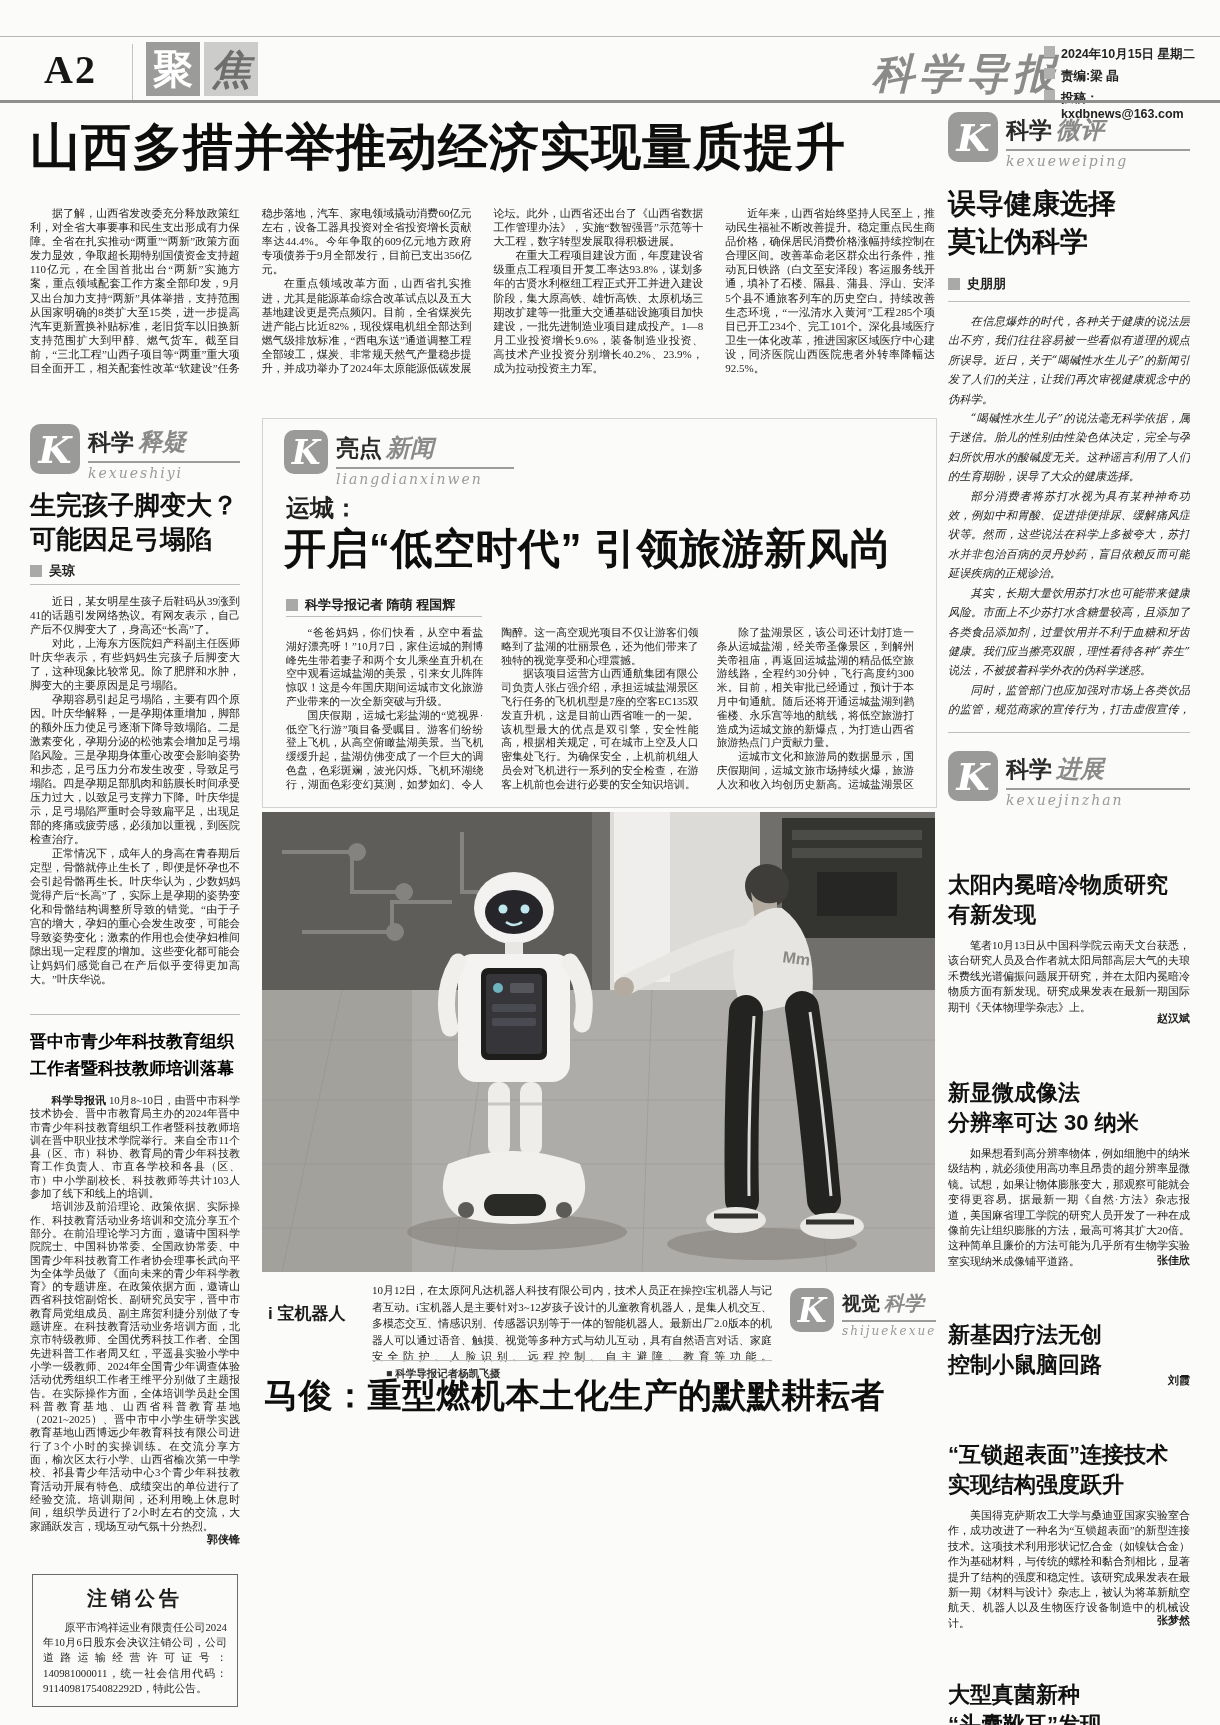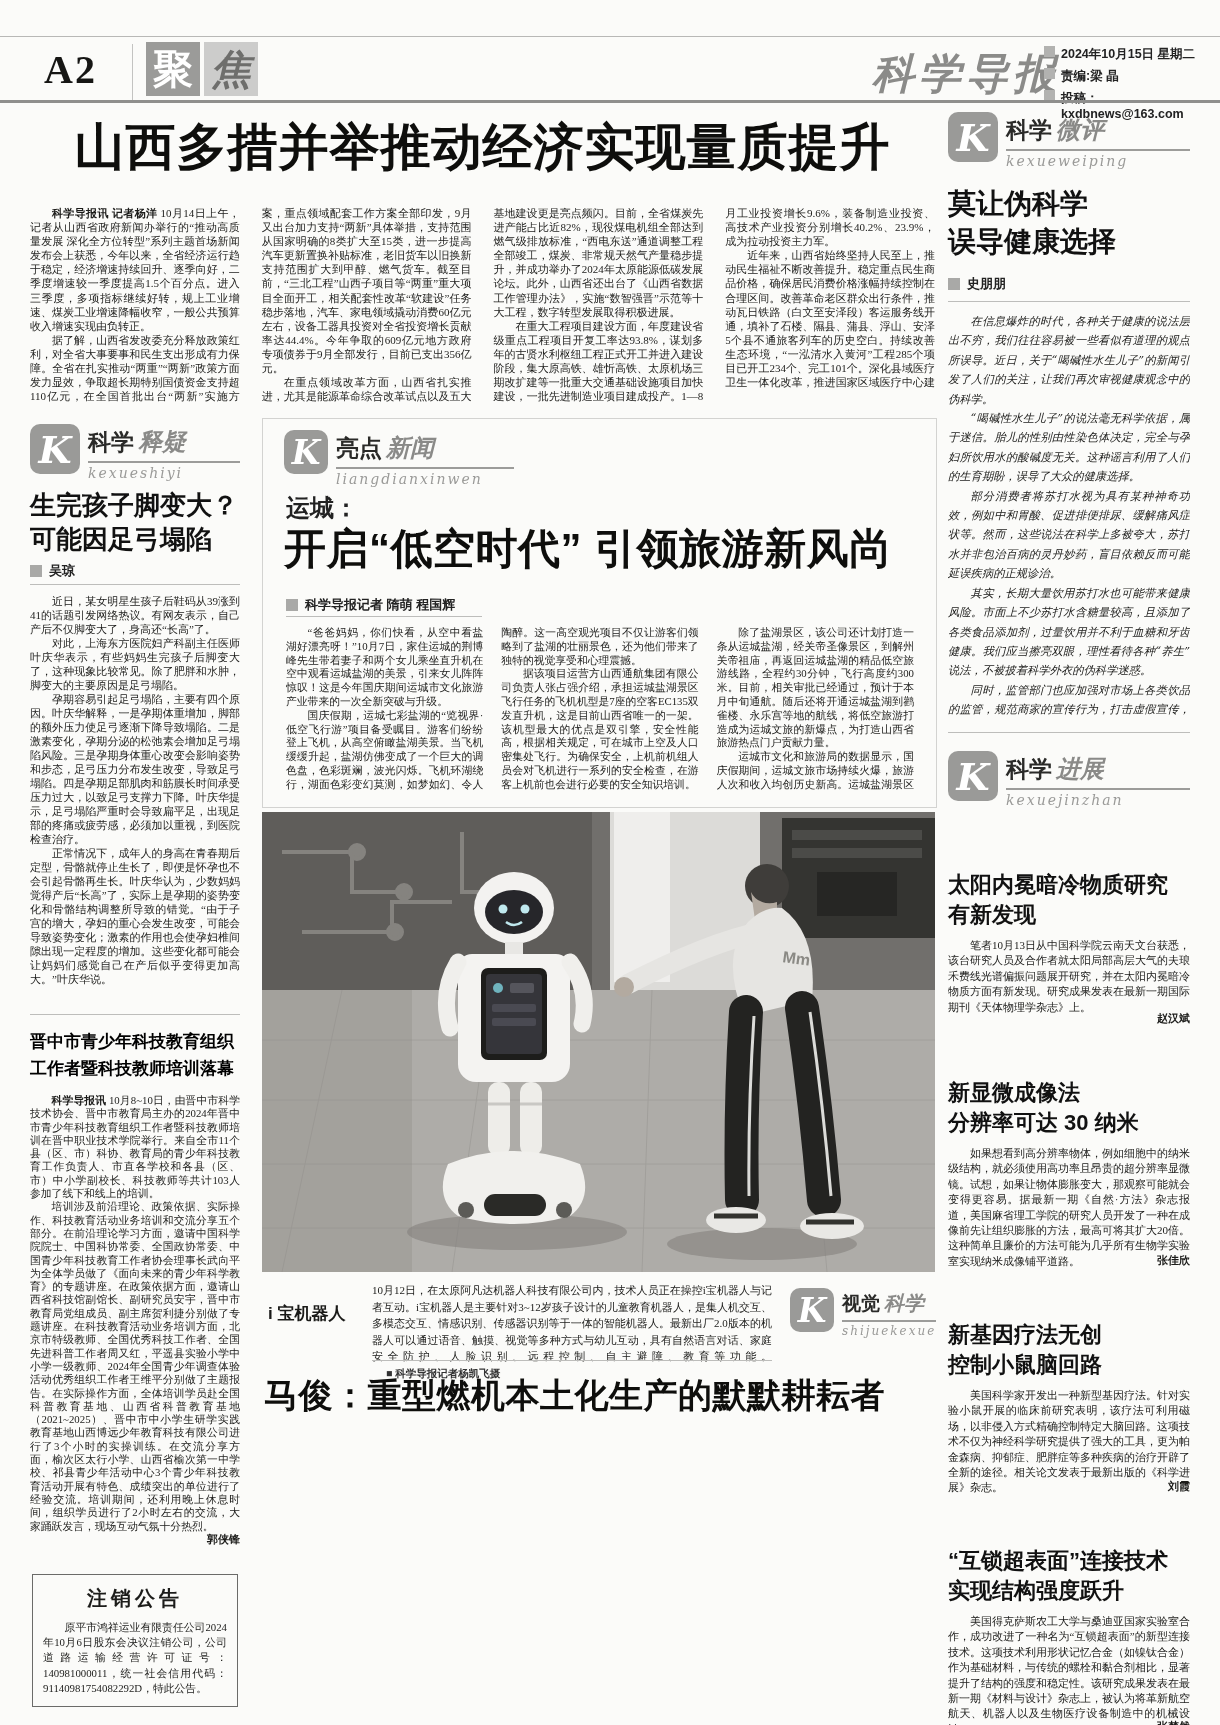--- a/index.html
+++ b/index.html
@@ -12,21 +12,21 @@
   .jujiao{display:flex;gap:4px;}
   .jbox{width:54px;height:54px;display:flex;align-items:center;justify-content:center;
         font:700 40px "DejaVu Serif",serif;}
   .jbox.b1{background:#9b9b99;color:#ffffff;}
   .jbox.b2{background:#cccccb;color:#6e6e6c;font-style:italic;}
   .masthead{font:700 italic 42px "DejaVu Serif",serif;color:#8b8b89;letter-spacing:5px;}
   .dateblock{display:flex;flex-direction:column;gap:5px;}
   .daterow{display:flex;align-items:flex-start;gap:6px;font:600 12.5px "Liberation Sans",sans-serif;color:#222;}
   .sq{width:11px;height:11px;background:#b2b2b0;flex:0 0 auto;}
   
-  .h-main{font:900 50px/62px "Liberation Sans",sans-serif;color:#0e0e0c;text-align:center;letter-spacing:1px;}
+  .h-main{font:900 50px/62px "Liberation Sans",sans-serif;color:#0e0e0c;text-align:left;letter-spacing:1px;}
   .h-mid{font:900 42px/50px "Liberation Sans",sans-serif;color:#0e0e0c;letter-spacing:0.5px;}
   .h-mj{font:900 34px/42px "Liberation Sans",sans-serif;color:#0e0e0c;letter-spacing:0.5px;}
   .h-sb{font:900 28px/38px "Liberation Sans",sans-serif;color:#111;}
   .h-l1{font:900 26px/34px "Liberation Sans",sans-serif;color:#111;}
   .h-l2{font:900 17px/27px "Liberation Sans",sans-serif;color:#000000;}
   .h-sm{font:900 22px/30px "Liberation Sans",sans-serif;color:#111;}
   .kicker{font:900 24px/28px "Liberation Sans",sans-serif;color:#222;}
   
   .bt{text-align:justify;overflow:hidden;}
   .bt p{margin:0;text-indent:2em;}
@@ -93,21 +93,20 @@
     </div>
     <div class="daterow">
       <span class="sq"></span>
       <span>投稿：kxdbnews@163.com</span>
     </div>
   </div>
   <div class="abs" style="left:0;top:100px;width:1220px;height:3px;background:#8f8f8d;"></div>
 
   <div class="abs h-main" style="left:30px;top:116px;width:905px;">山西多措并举推动经济实现量质提升</div>
   <div class="abs bt f-main cols4" style="left:30px;top:206px;width:905px;height:198px;">
-    <p><b class="lead">科学导报讯 记者杨洋</b><span> 10月14日上午，记者从山西省政府新闻办举行的“推动高质量发展 深化全方位转型”系列主题首场新闻发布会上获悉，今年以来，全省经济运行趋于稳定，经济增速持续回升、逐季向好，二季度增速较一季度提高1.5个百分点。进入三季度，多项指标继续好转，规上工业增速、煤炭工业增速降幅收窄，一般公共预算收入增速实现由负转正。</span></p>
     <span><p>据了解，山西省发改委充分释放政策红利，对全省大事要事和民生支出形成有力保障。全省在扎实推动“两重”“两新”政策方面发力显效，争取超长期特别国债资金支持超110亿元，在全国首批出台“两新”实施方案，重点领域配套工作方案全部印发，9月又出台加力支持“两新”具体举措，支持范围从国家明确的8类扩大至15类，进一步提高汽车更新置换补贴标准，老旧货车以旧换新支持范围扩大到甲醇、燃气货车。截至目前，“三北工程”山西子项目等“两重”重大项目全面开工，相关配套性改革“软建设”任务稳步落地，汽车、家电领域撬动消费60亿元左右，设备工器具投资对全省投资增长贡献率达44.4%。今年争取的609亿元地方政府专项债券于9月全部发行，目前已支出356亿元。</p><p>在重点领域改革方面，山西省扎实推进，尤其是能源革命综合改革试点以及五大基地建设更是亮点频闪。目前，全省煤炭先进产能占比近82%，现役煤电机组全部达到燃气级排放标准，“西电东送”通道调整工程全部竣工，煤炭、非常规天然气产量稳步提升，并成功举办了2024年太原能源低碳发展论坛。此外，山西省还出台了《山西省数据工作管理办法》，实施“数智强晋”示范等十大工程，数字转型发展取得积极进展。</p><p>在重大工程项目建设方面，年度建设省级重点工程项目开复工率达93.8%，谋划多年的古贤水利枢纽工程正式开工并进入建设阶段，集大原高铁、雄忻高铁、太原机场三期改扩建等一批重大交通基础设施项目加快建设，一批先进制造业项目建成投产。1—8月工业投资增长9.6%，装备制造业投资、高技术产业投资分别增长40.2%、23.9%，成为拉动投资主力军。</p><p>近年来，山西省始终坚持人民至上，推动民生福祉不断改善提升。稳定重点民生商品价格，确保居民消费价格涨幅持续控制在合理区间。改善革命老区群众出行条件，推动瓦日铁路（白文至安泽段）客运服务线开通，填补了石楼、隰县、蒲县、浮山、安泽5个县不通旅客列车的历史空白。持续改善生态环境，“一泓清水入黄河”工程285个项目已开工234个、完工101个。深化县域医疗卫生一体化改革，推进国家区域医疗中心建设，同济医院山西医院患者外转率降幅达92.5%。</p></span>
   </div>
 
   <div class="abs klogo" style="left:30px;top:424px;width:210px;">
     <div class="kbox">K</div>
     <div class="kright">
       <div class="kline"><span class="kmain">科学</span><span class="kscript">释疑</span></div>
       <div class="kpin">kexueshiyi</div>
     </div>
   </div>
@@ -266,22 +265,22 @@
 
     <div class="klogo" style="margin-bottom:16px;">
       <div class="kbox">K</div>
       <div class="kright">
         <div class="kline"><span class="kmain">科学</span><span class="kscript">微评</span></div>
         <div class="kpin">kexueweiping</div>
       </div>
     </div>
 
     <div class="h-sb" style="margin-bottom:14px;">
+      <div>误导健康选择</div>
       <div>莫让伪科学</div>
-      <div>误导健康选择</div>
     </div>
 
     <div class="byrow" style="margin-bottom:8px;">
       <span class="sq"></span>
       <span>史朋朋</span>
     </div>
     <div class="divline" style="margin-bottom:10px;"></div>
 
     <div class="bt kai" style="height:404px;margin-bottom:16px;">
       <span><p>在信息爆炸的时代，各种关于健康的说法层出不穷，我们往往容易被一些看似有道理的观点所误导。近日，关于“喝碱性水生儿子”的新闻引发了人们的关注，让我们再次审视健康观念中的伪科学。</p><p>“喝碱性水生儿子”的说法毫无科学依据，属于迷信。胎儿的性别由性染色体决定，完全与孕妇所饮用水的酸碱度无关。这种谣言利用了人们的生育期盼，误导了大众的健康选择。</p><p>部分消费者将苏打水视为具有某种神奇功效，例如中和胃酸、促进排便排尿、缓解痛风症状等。然而，这些说法在科学上多被夸大，苏打水并非包治百病的灵丹妙药，盲目依赖反而可能延误疾病的正规诊治。</p><p>其实，长期大量饮用苏打水也可能带来健康风险。市面上不少苏打水含糖量较高，且添加了各类食品添加剂，过量饮用并不利于血糖和牙齿健康。我们应当擦亮双眼，理性看待各种“养生”说法，不被披着科学外衣的伪科学迷惑。</p><p>同时，监管部门也应加强对市场上各类饮品的监管，规范商家的宣传行为，打击虚假宣传，以便让消费者获得准确的信息，做出明智的健康选择。只有这样，我们才能真正走上健康的道路，远离伪科学的误导。</p></span>
@@ -313,21 +312,20 @@
       </div>
       <div class="sb-body" style="height:122px;">如果想看到高分辨率物体，例如细胞中的纳米级结构，就必须使用高功率且昂贵的超分辨率显微镜。试想，如果让物体膨胀变大，那观察可能就会变得更容易。据最新一期《自然·方法》杂志报道，美国麻省理工学院的研究人员开发了一种在成像前先让组织膨胀的方法，最高可将其扩大20倍。这种简单且廉价的方法可能为几乎所有生物学实验室实现纳米成像铺平道路。</div>
       <span class="auth">张佳欣</span>
     </div>
 
     <div class="sb-art">
       <div class="h-sm" style="margin-bottom:8px;">
         <div>新基因疗法无创</div>
         <div>控制小鼠脑回路</div>
       </div>
-      <div class="sb-body" style="height:106px;">美国科学家开发出一种新型基因疗法。针对实验小鼠开展的临床前研究表明，该疗法可利用磁场，以非侵入方式精确控制特定大脑回路。这项技术不仅为神经科学研究提供了强大的工具，更为帕金森病、抑郁症、肥胖症等多种疾病的治疗开辟了全新的途径。相关论文发表于最新出版的《科学进展》杂志。</div>
       <span class="auth">刘霞</span>
     </div>
 
     <div class="sb-art">
       <div class="h-sm" style="margin-bottom:8px;">
         <div>“互锁超表面”连接技术</div>
         <div>实现结构强度跃升</div>
       </div>
       <div class="sb-body" style="height:120px;">美国得克萨斯农工大学与桑迪亚国家实验室合作，成功改进了一种名为“互锁超表面”的新型连接技术。这项技术利用形状记忆合金（如镍钛合金）作为基础材料，与传统的螺栓和黏合剂相比，显著提升了结构的强度和稳定性。该研究成果发表在最新一期《材料与设计》杂志上，被认为将革新航空航天、机器人以及生物医疗设备制造中的机械设计。</div>
       <span class="auth">张梦然</span>

